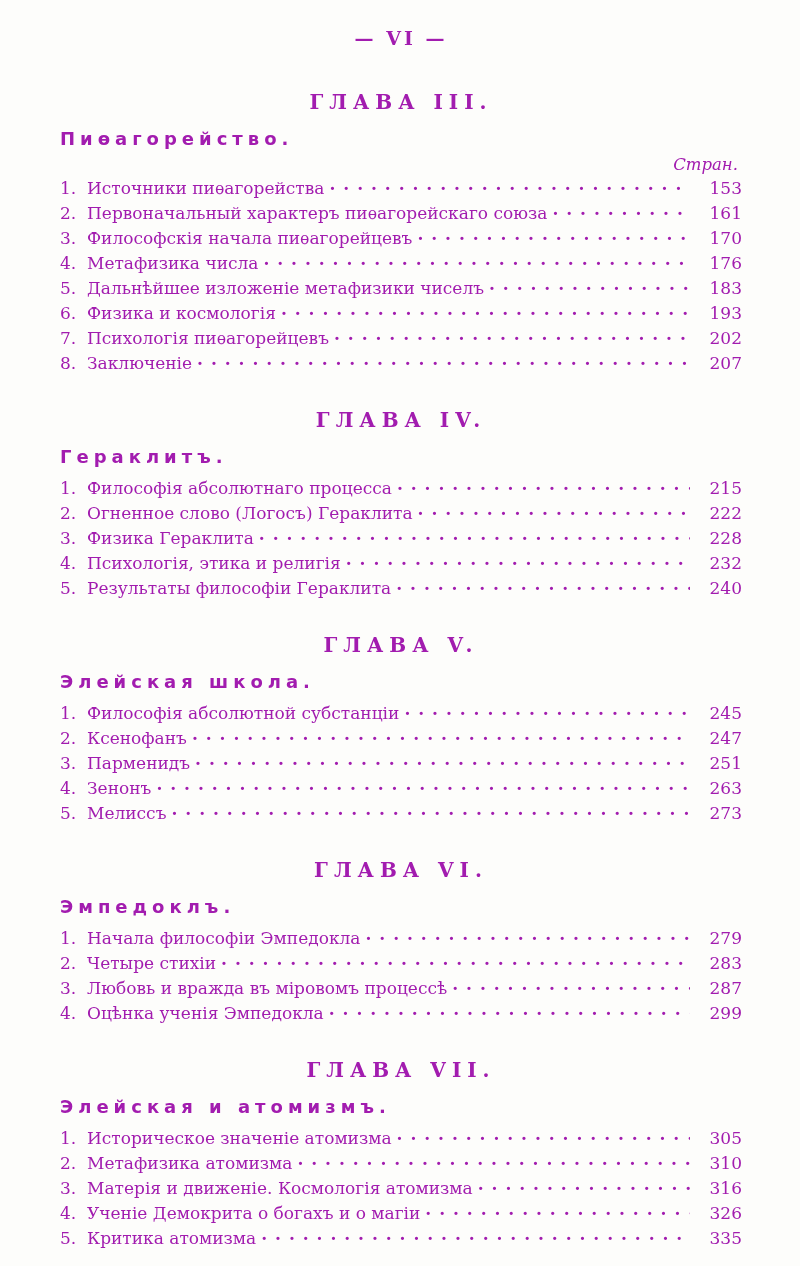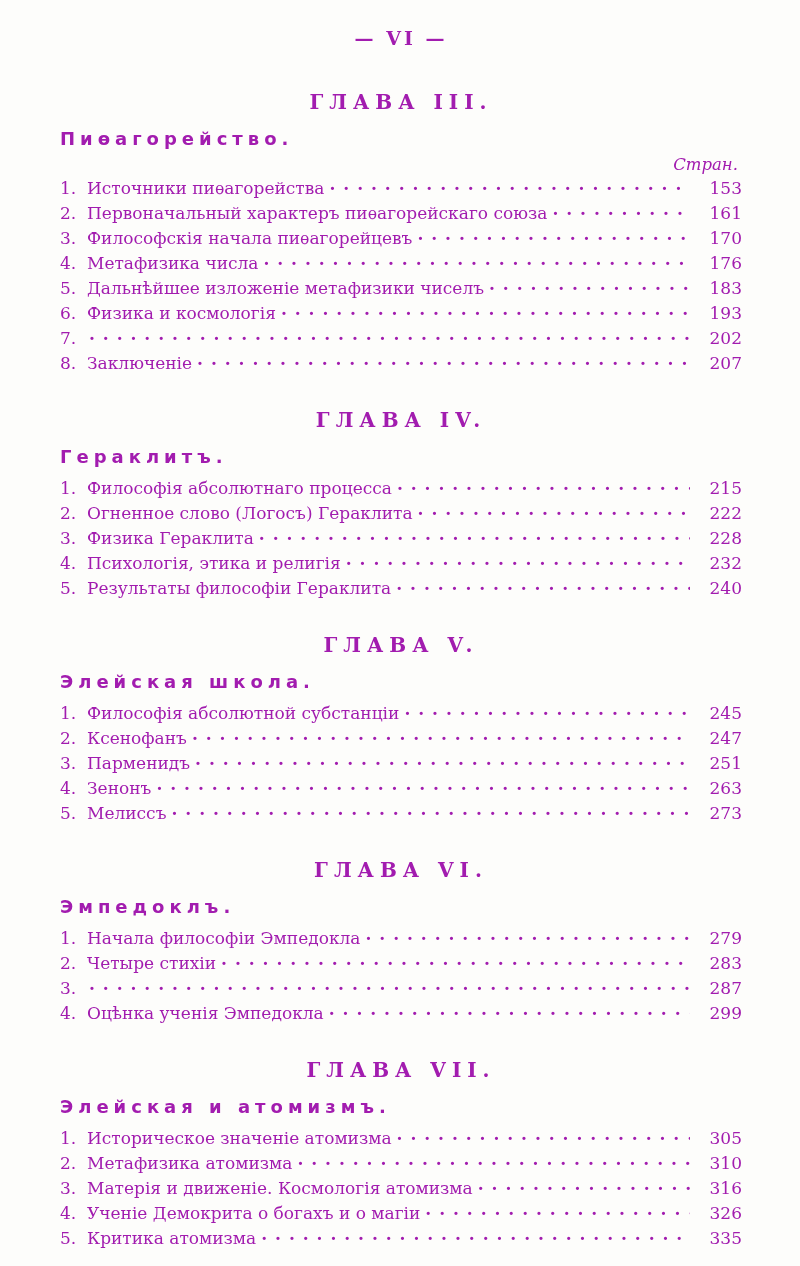--- a/index.html
+++ b/index.html
@@ -137,20 +137,21 @@
 
   <div class="toc-entry">
     <span class="entry-number">6.</span>
     <span class="entry-title">Физика и космологія</span>
     <span class="dot-leader"></span>
     <span class="entry-page-number">193</span>
   </div>
 
   <div class="toc-entry">
     <span class="entry-number">7.</span>
+    <span class="entry-title">Психологія пиѳагорейцевъ</span>
     <span class="dot-leader"></span>
     <span class="entry-page-number">202</span>
   </div>
 
   <div class="toc-entry">
     <span class="entry-number">8.</span>
     <span class="entry-title">Заключеніе</span>
     <span class="dot-leader"></span>
     <span class="entry-page-number">207</span>
   </div>
@@ -255,20 +256,21 @@
 
   <div class="toc-entry">
     <span class="entry-number">2.</span>
     <span class="entry-title">Четыре стихіи</span>
     <span class="dot-leader"></span>
     <span class="entry-page-number">283</span>
   </div>
 
   <div class="toc-entry">
     <span class="entry-number">3.</span>
+    <span class="entry-title">Любовь и вражда въ міровомъ процессѣ</span>
     <span class="dot-leader"></span>
     <span class="entry-page-number">287</span>
   </div>
 
   <div class="toc-entry">
     <span class="entry-number">4.</span>
     <span class="entry-title">Оцѣнка ученія Эмпедокла</span>
     <span class="dot-leader"></span>
     <span class="entry-page-number">299</span>
   </div>

